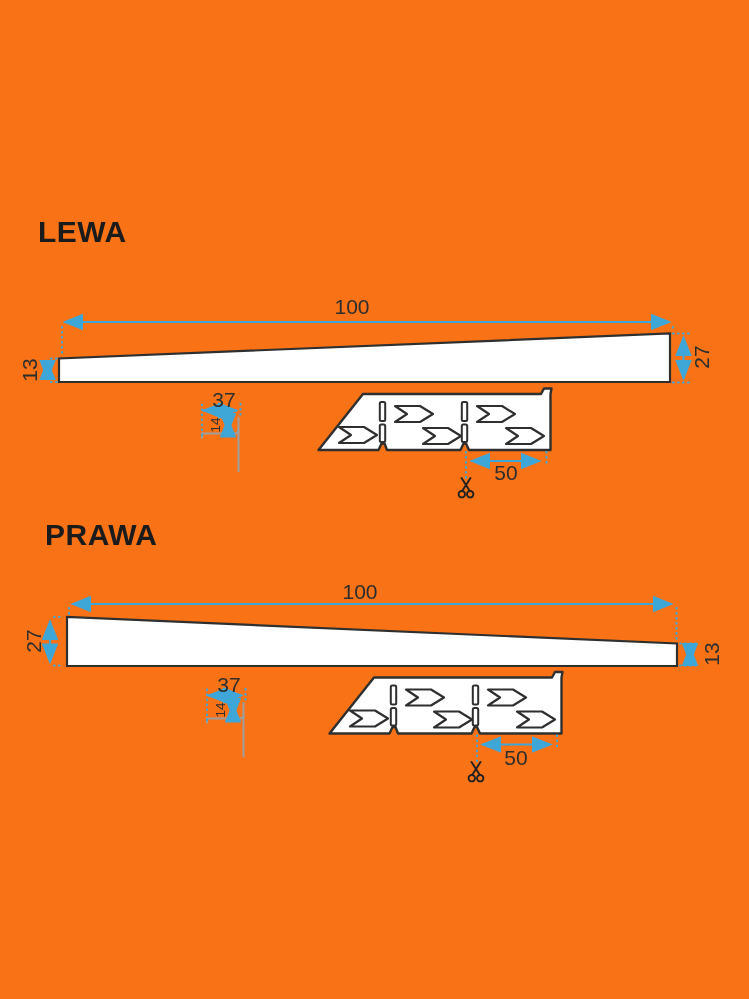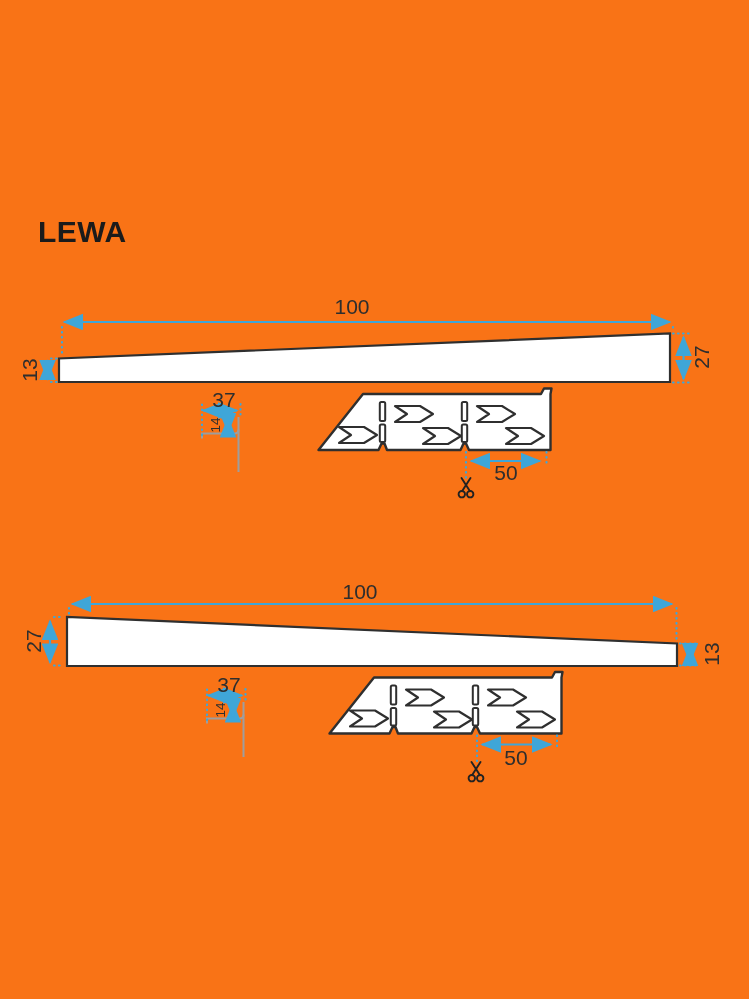--- a/index.html
+++ b/index.html
@@ -164,20 +164,21 @@
 
   <div class="title" style="left:38px;top:217px">LEWA</div>
 
   <span class="lbl" style="left:352px;top:306px">100</span>
   <span class="lbl rot" style="left:29px;top:370px">13</span>
   <span class="lbl rot" style="left:701px;top:357px">27</span>
   <span class="lbl small" style="left:224px;top:399px">37</span>
   <span class="lbl tiny rot" style="left:216px;top:425px">14</span>
   <span class="lbl" style="left:506px;top:472px">50</span>
 
+  <div class="title" style="left:45px;top:520px">PRAWA</div>
 
   <span class="lbl" style="left:360px;top:591px">100</span>
   <span class="lbl rot" style="left:33px;top:641px">27</span>
   <span class="lbl rot" style="left:711px;top:654px">13</span>
   <span class="lbl small" style="left:229px;top:684px">37</span>
   <span class="lbl tiny rot" style="left:221px;top:710px">14</span>
   <span class="lbl" style="left:516px;top:757px">50</span>
 
 </div>
 

